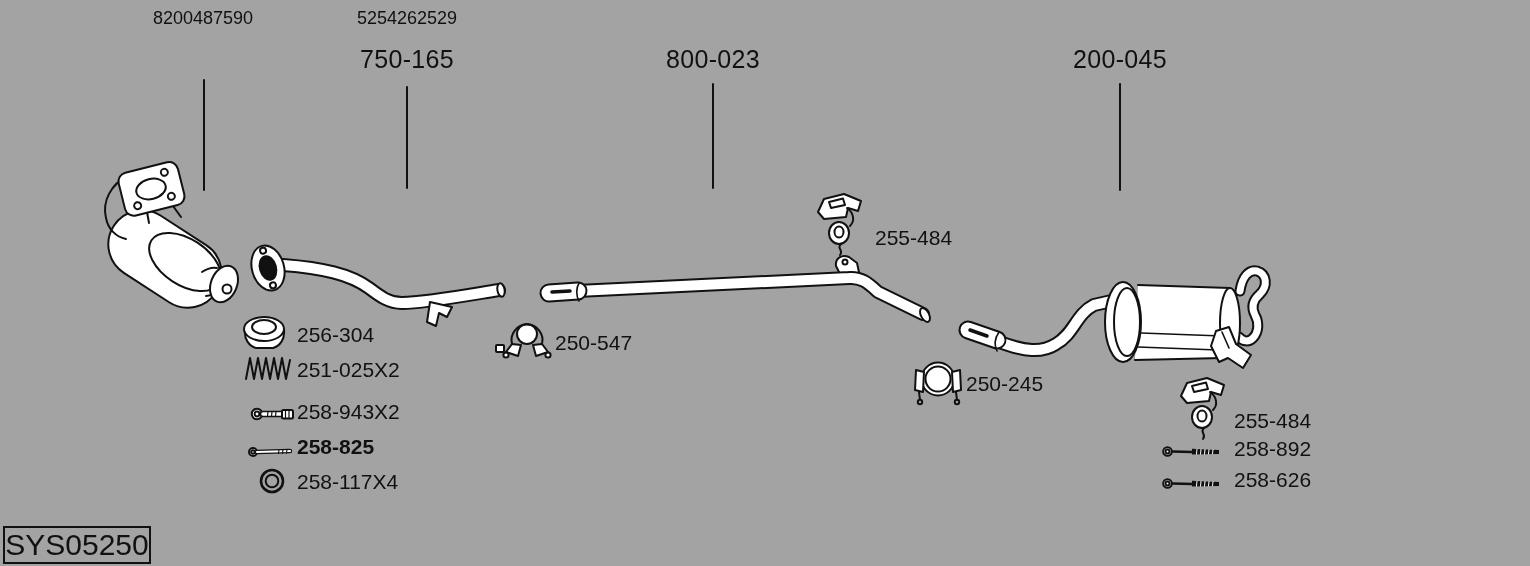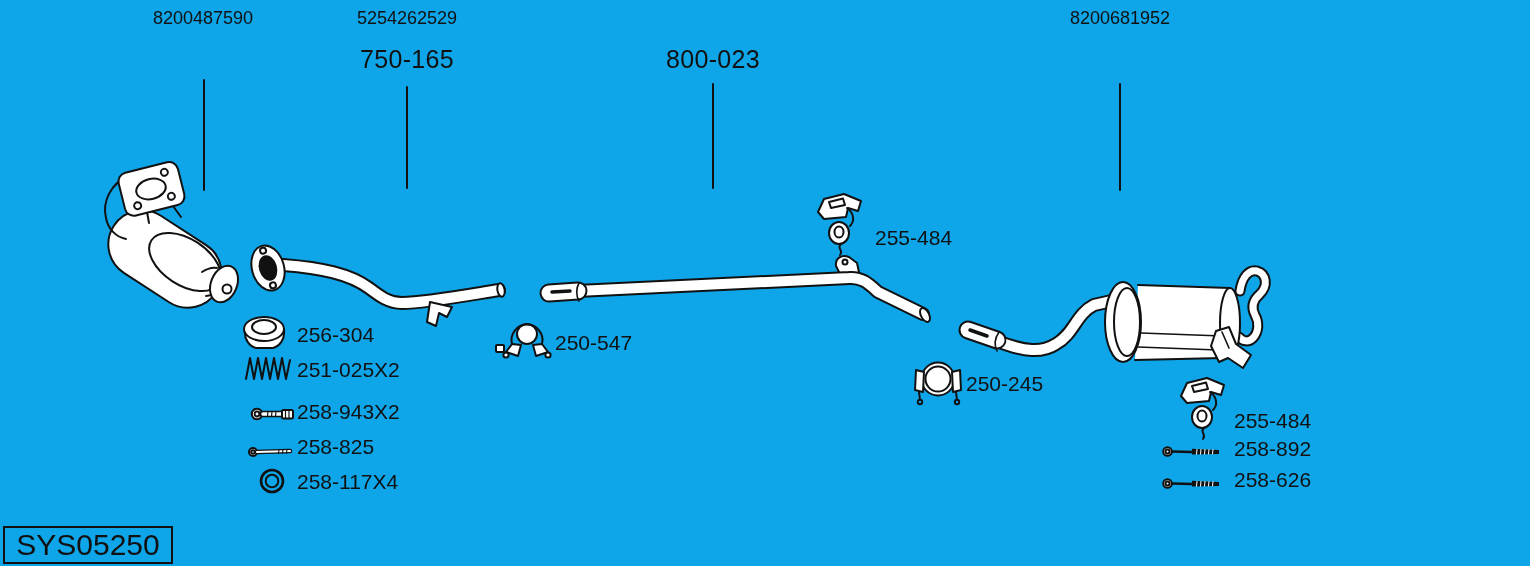--- a/index.html
+++ b/index.html
@@ -1,31 +1,31 @@
 <!DOCTYPE html>
 <html><head>
 <meta charset="utf-8">
 <style>
   html,body { margin:0; padding:0; background:#fff; }
   .stage {
-    position:relative; width:1530px; height:566px; background:#0ea5e9;
+    position:relative; width:1530px; height:566px; background:#a3a3a3;
     font-family:"Liberation Sans", sans-serif; color:#111; overflow:hidden;
   }
   .stage svg { position:absolute; left:0; top:0; }
   .lbl { position:absolute; white-space:nowrap; }
   .oem  { font-size:18px; width:240px; text-align:center; line-height:22px; }
   .part { font-size:25px; width:240px; text-align:center; line-height:36px; letter-spacing:0.3px; }
   .cat-box {
     position:absolute; left:127px; top:40px; width:154px; height:39px;
     border:2px solid #111; display:flex; align-items:center; justify-content:center;
     font-size:31px; letter-spacing:0.3px; box-sizing:border-box;
   }
   .callout { font-size:21px; line-height:26px; }
   .sys-box {
-    position:absolute; left:3px; top:526px; width:170px; height:38px;
+    position:absolute; left:3px; top:526px; width:148px; height:38px;
     border:2px solid #111; display:flex; align-items:center; justify-content:center;
     font-size:30px; box-sizing:border-box;
   }
 </style>
 </head>
 <body>
 
 <div class="stage">
 
   <svg width="1530" height="566" viewBox="0 0 1530 566">
@@ -200,27 +200,27 @@
     </g>
   </svg>
 
   <div class="lbl oem" style="left:83px; top:7px;">8200487590</div>
 
   <div class="lbl oem" style="left:287px; top:7px;">5254262529</div>
   <div class="lbl part" style="left:287px; top:41px;">750-165</div>
 
   <div class="lbl part" style="left:593px; top:41px;">800-023</div>
 
-  <div class="lbl oem" style="left:1000px; top:7px;">8200681952</div>
+  <div class="lbl part" style="left:1000px; top:41px;">200-045</div>
 
   <div class="lbl callout" style="left:875px;  top:225px;">255-484</div>
   <div class="lbl callout" style="left:297px;  top:322px;">256-304</div>
   <div class="lbl callout" style="left:297px;  top:357px;">251-025X2</div>
   <div class="lbl callout" style="left:297px;  top:399px;text-align:center;">258-943X2</div>
-  <div class="lbl callout" style="left:297px;  top:434px;">258-825</div>
+  <div class="lbl callout" style="left:297px;  top:434px;font-weight:bold;">258-825</div>
   <div class="lbl callout" style="left:297px;  top:469px;">258-117X4</div>
   <div class="lbl callout" style="left:555px;  top:330px;">250-547</div>
   <div class="lbl callout" style="left:966px;  top:371px;">250-245</div>
   <div class="lbl callout" style="left:1234px; top:408px;">255-484</div>
   <div class="lbl callout" style="left:1234px; top:436px;">258-892</div>
   <div class="lbl callout" style="left:1234px; top:467px;">258-626</div>
 
   <div class="sys-box">SYS05250</div>
 
 </div>

